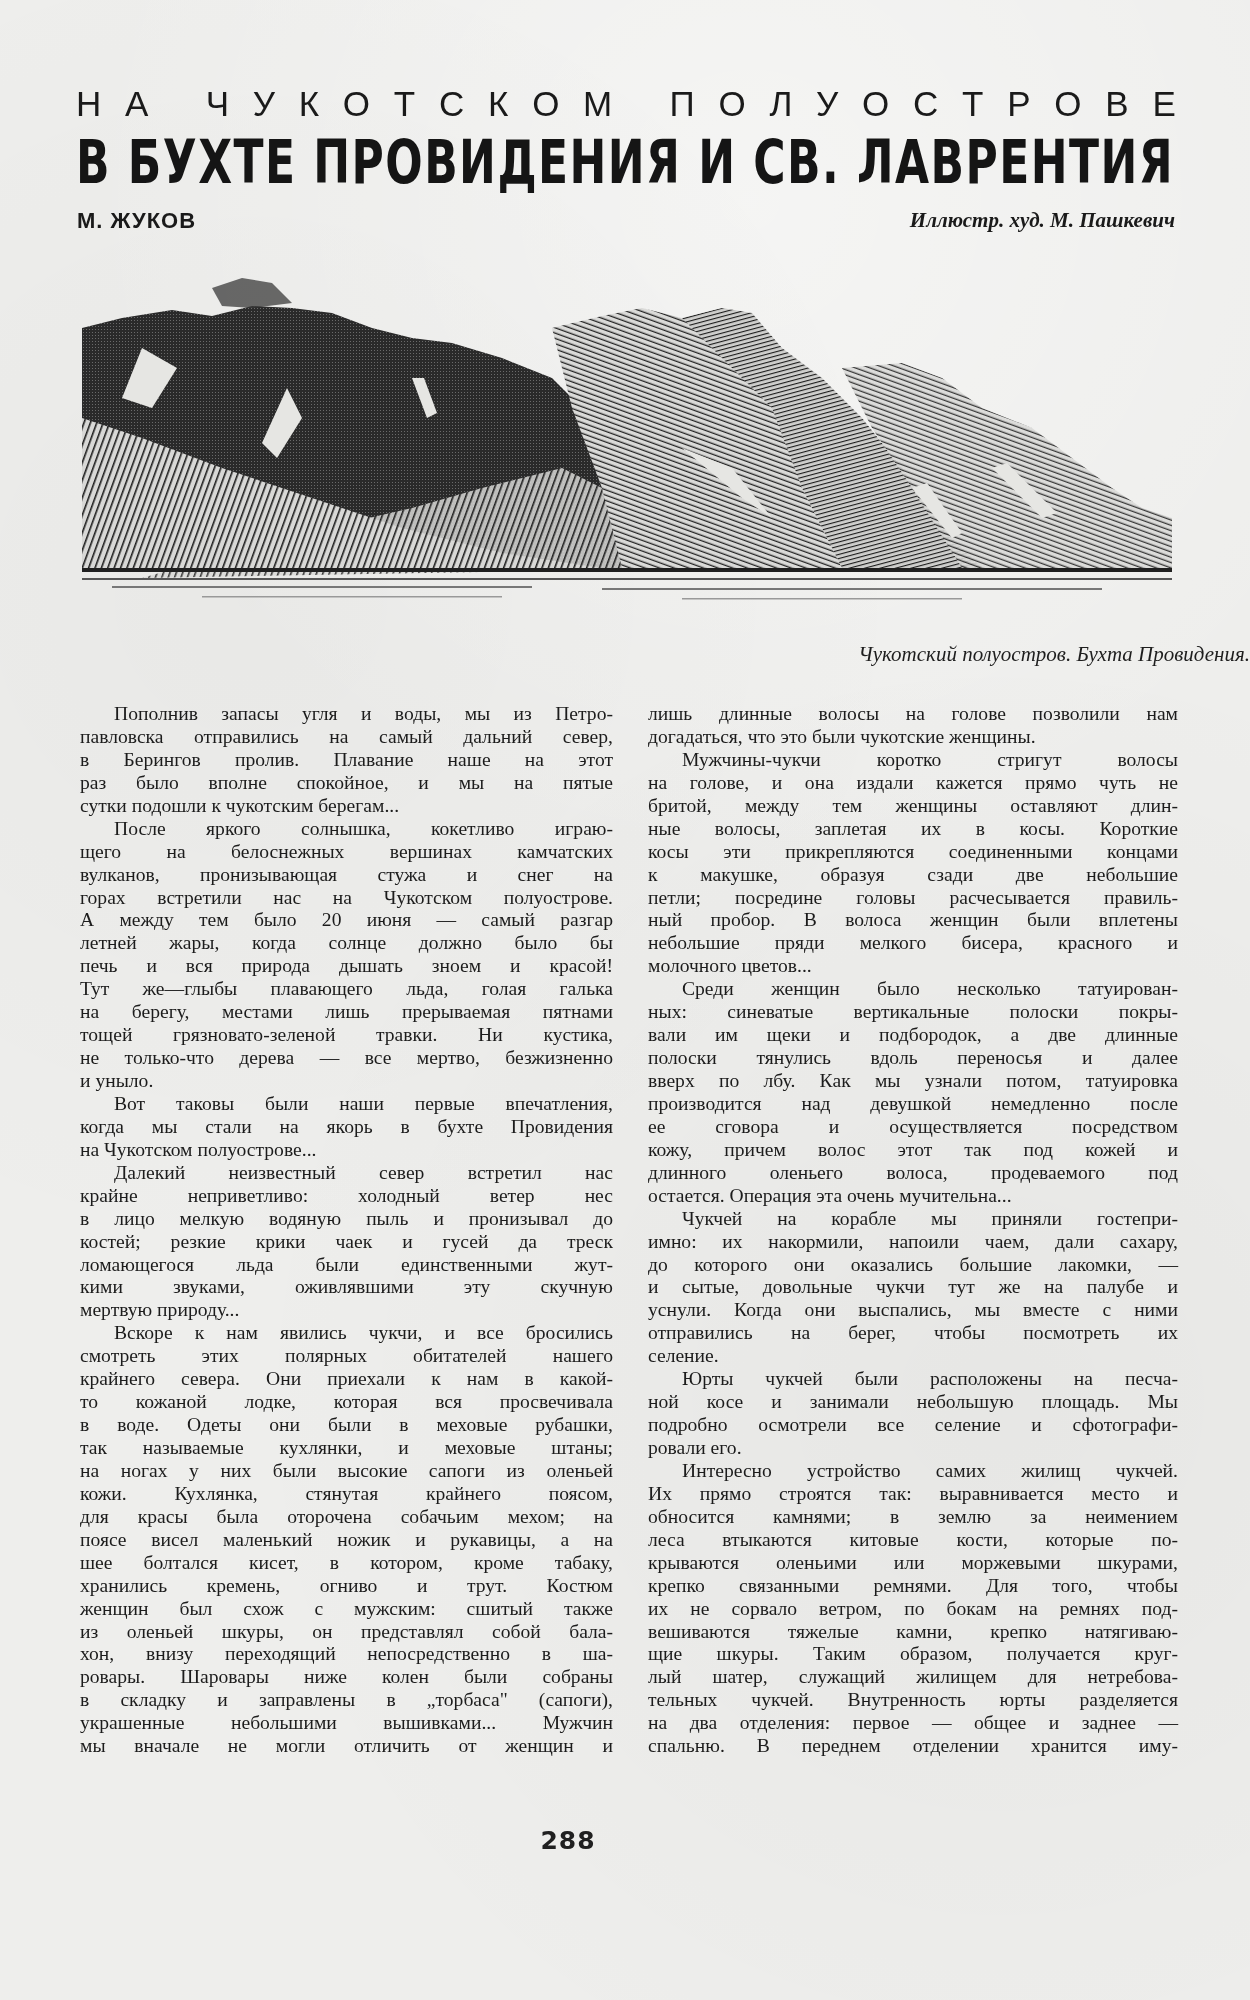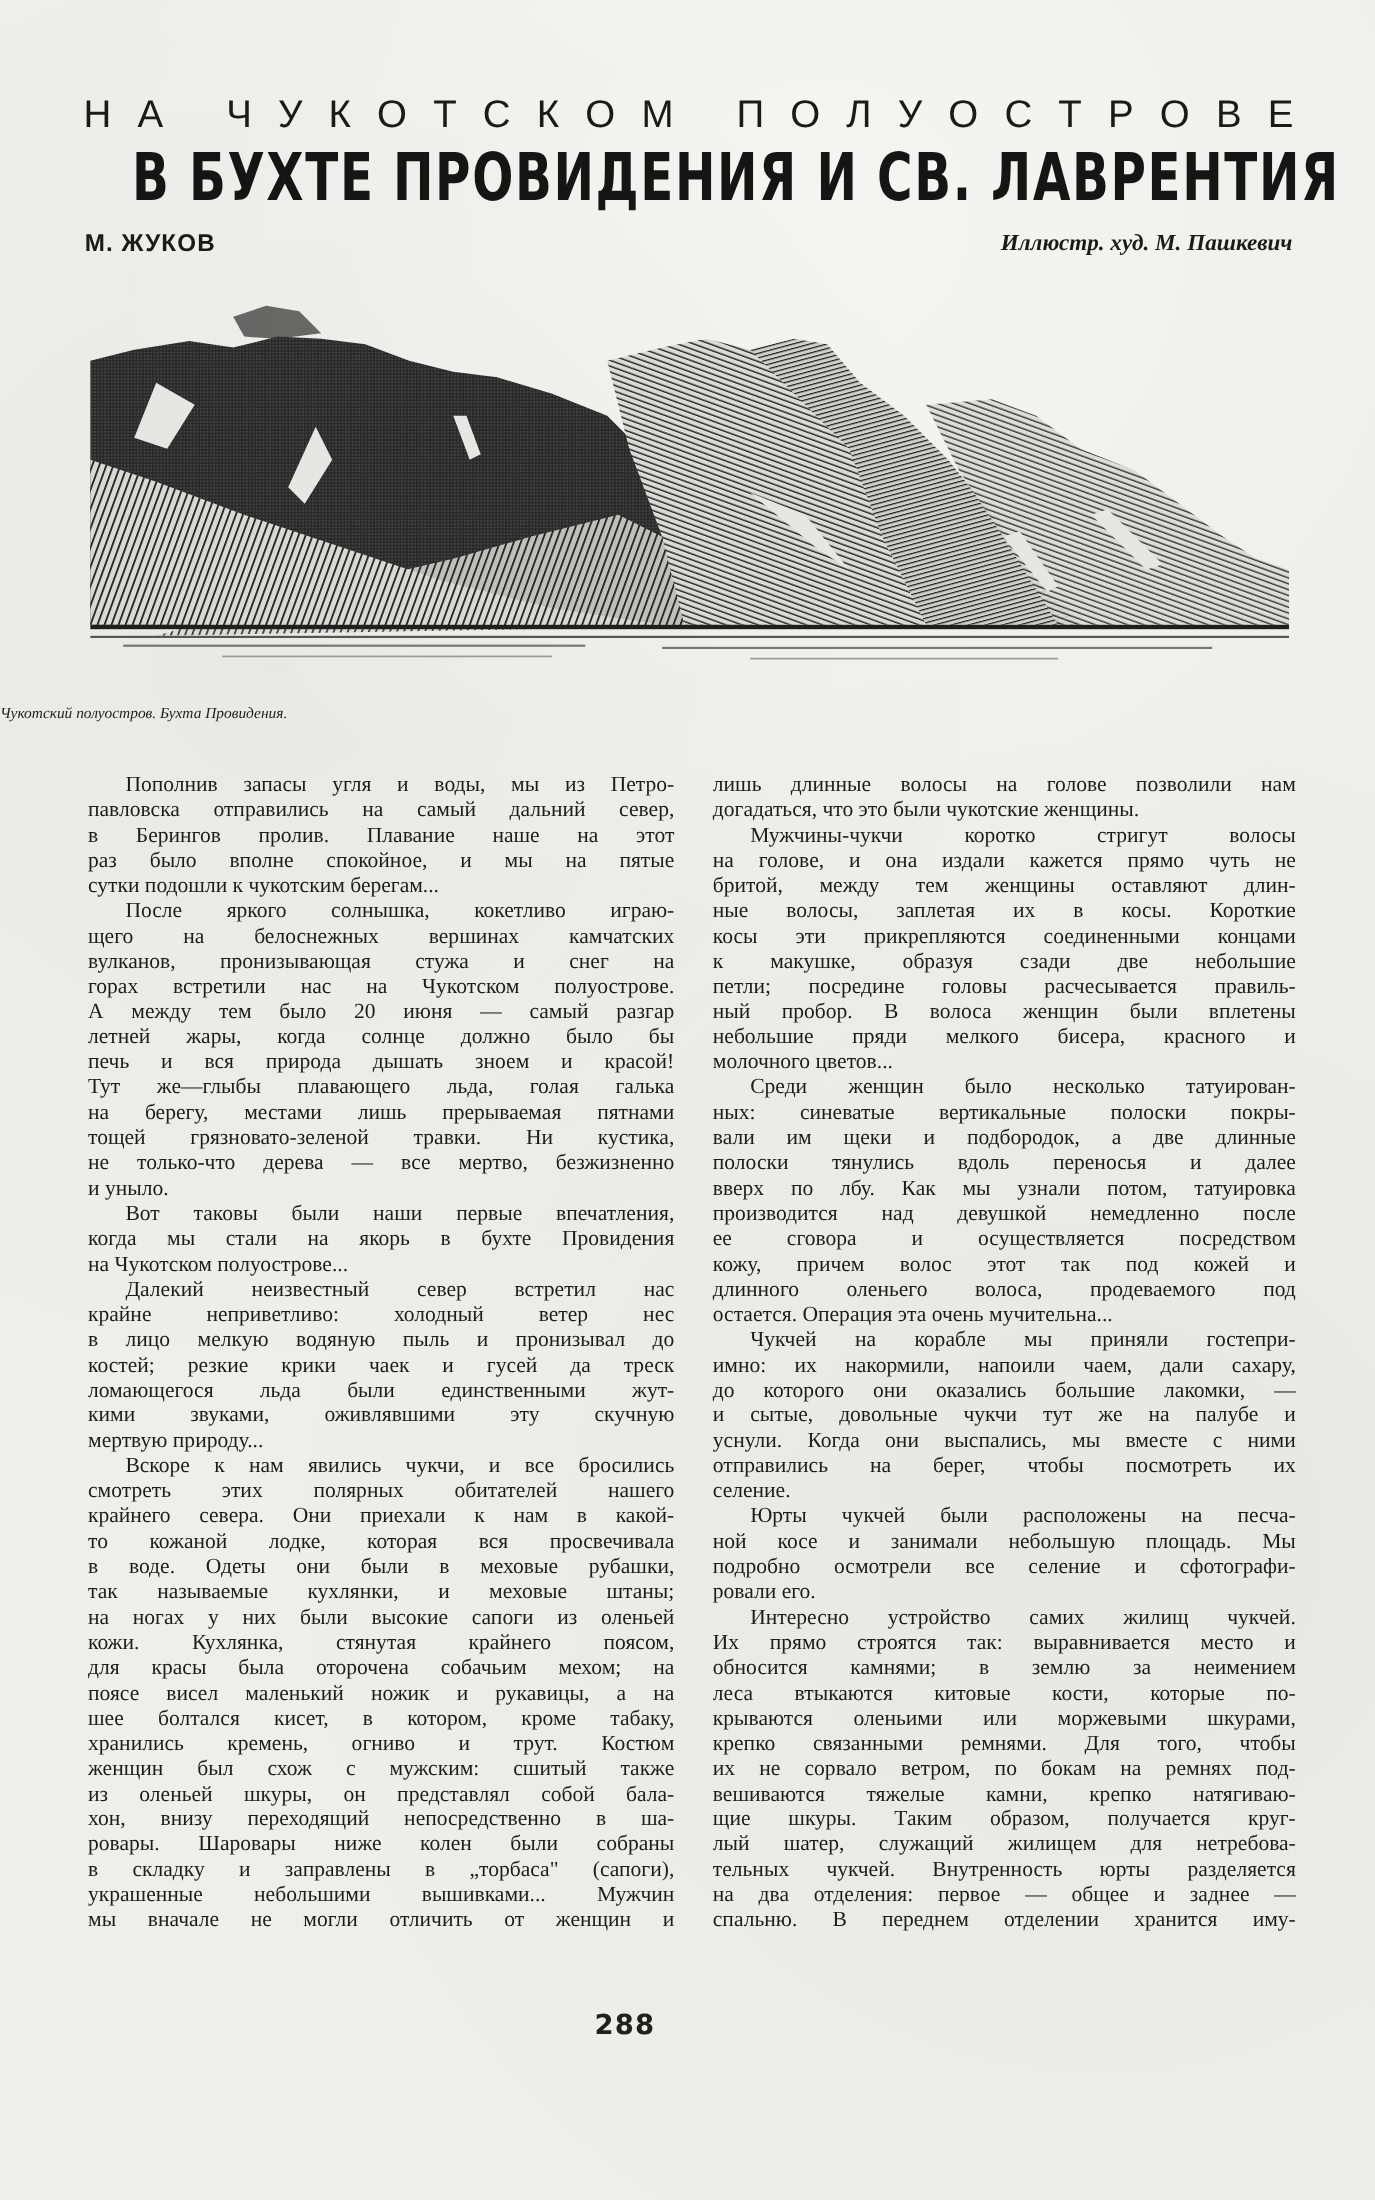--- a/index.html
+++ b/index.html
@@ -24,39 +24,38 @@
     letter-spacing: 0; white-space: nowrap;
     display: flex; justify-content: space-between;
   }
   .kicker span { display: inline-block; }
   .title {
     position: absolute; left: 76px; top: 130px; width: 1100px; height: 64px;
     font-family: "DejaVu Sans", "Liberation Sans", sans-serif;
     font-weight: bold; font-size: 60px; line-height: 64px; color: #151515;
     white-space: nowrap;
     transform-origin: left top;
-    margin-left: 44px;
   }
   .title-inner { display: inline-block; transform: scaleX(0.80); transform-origin: left top; letter-spacing: 2px; }
   .author {
     position: absolute; left: 77px; top: 208px;
     font-family: "Liberation Sans", "DejaVu Sans", sans-serif;
     font-size: 22px; font-weight: bold; color: #1a1a1a; letter-spacing: 1px;
   }
   .illustrator {
     position: absolute; right: 75px; top: 208px;
     font-family: "Liberation Serif", "DejaVu Serif", serif;
     font-style: italic; font-weight: bold; font-size: 21px; color: #1a1a1a;
   }
   .illustration {
     position: absolute; left: 82px; top: 268px; width: 1090px; height: 340px;
   }
   .caption {
-    position: absolute; left: 0; width: 1250px; top: 642px; text-align: left;
-    font-style: italic; font-size: 14px; color: #1e1e1e;
+    position: absolute; left: 0; width: 1250px; top: 642px; text-align: right;
+    font-style: italic; font-size: 21px; color: #1e1e1e;
   }
   .column { position: absolute; top: 703px; }
   .col-left { left: 80px; width: 533px; }
   .col-right { left: 648px; width: 530px; }
   .line {
     display: block; height: 22.95px; line-height: 22.95px;
     font-size: 19.6px; white-space: nowrap;
     text-align: justify; text-align-last: justify;
   }
   .line.indent { padding-left: 34px; }

